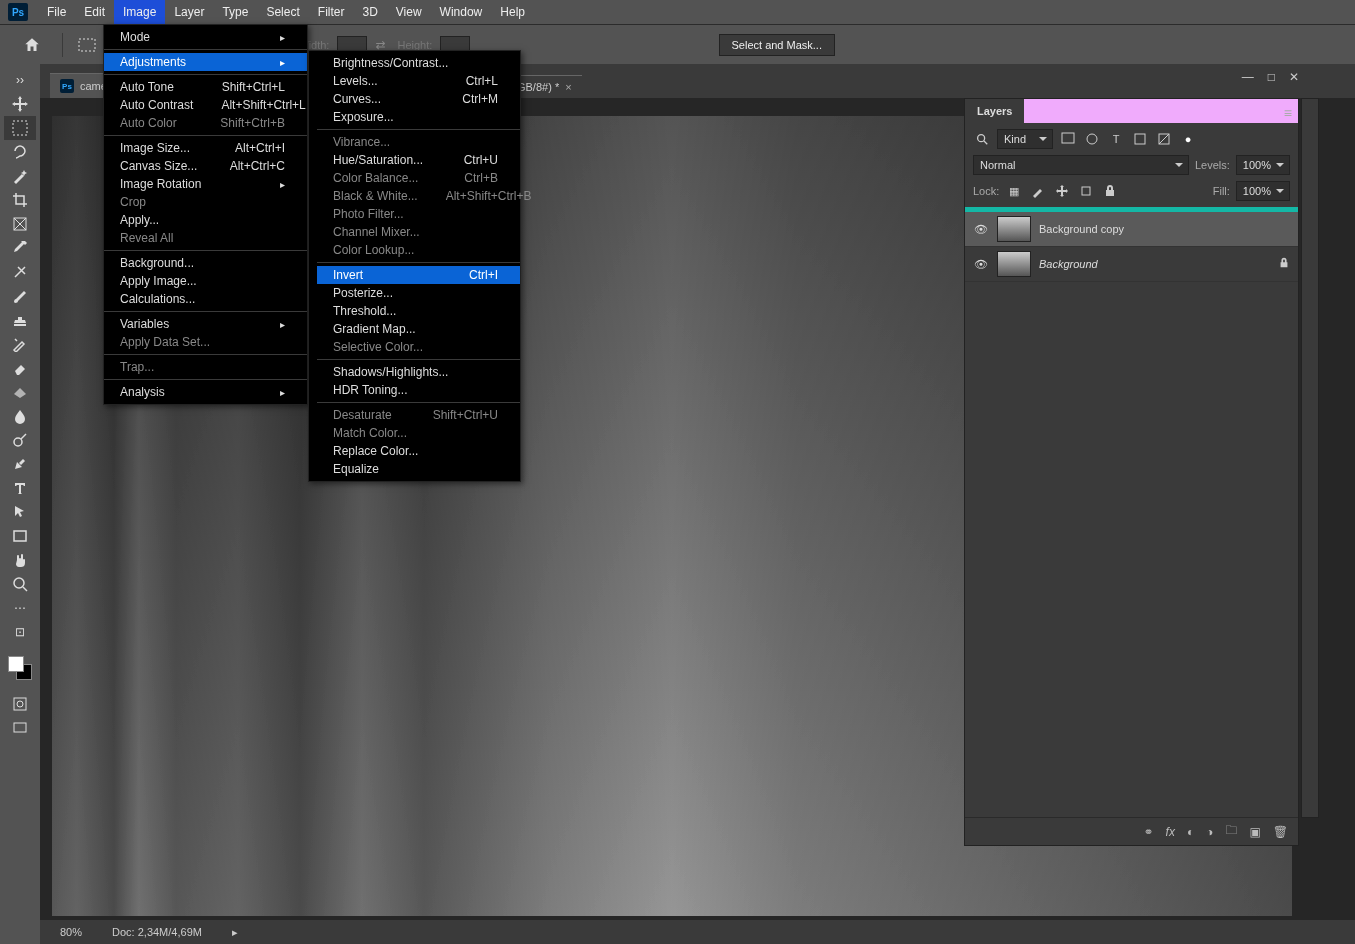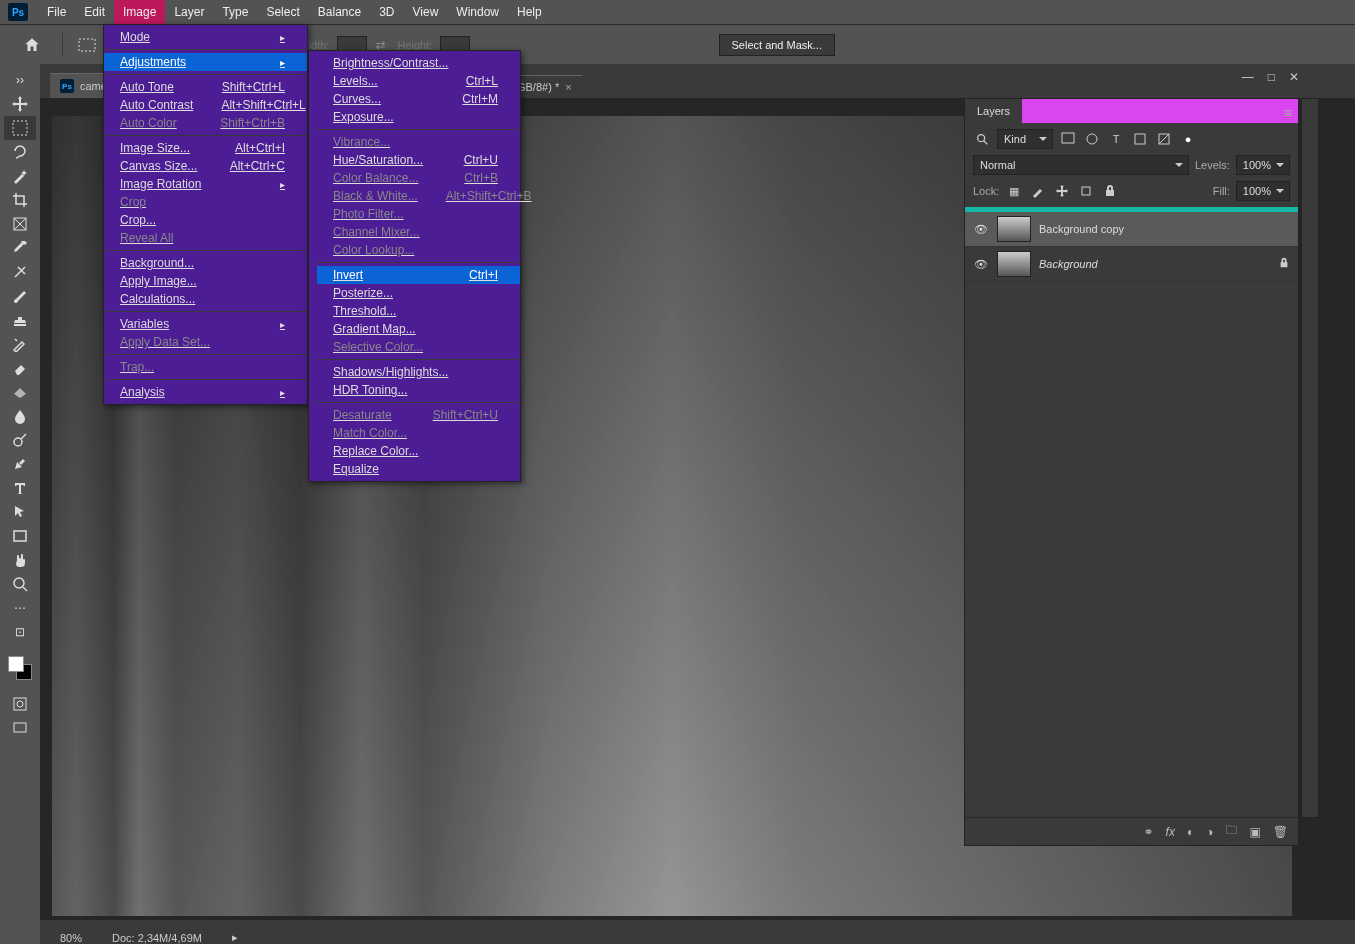--- a/index.html
+++ b/index.html
@@ -1,20 +1,20 @@
 <!DOCTYPE html>
 <html><head>
 <meta charset="utf-8">
 <style>
   * { margin: 0; padding: 0; box-sizing: border-box; font-family: "Segoe UI", Tahoma, sans-serif; user-select: none; }
   body { background: #323232; width: 1355px; height: 944px; overflow: hidden; color: #d8d8d8; font-size: 12px; }
   .menubar { background: #535353; height: 24px; display: flex; align-items: center; padding-left: 8px; }
   .menubar .logo { width: 20px; height: 18px; background:#001e36; color:#31a8ff; font-weight:bold; font-size:10px; display:flex;align-items:center;justify-content:center; border-radius:2px; margin-right:10px; }
   .menubar .item { padding: 0 9px; height:24px; line-height:24px; color:#eee; }
-  .menubar .item.active { background:#be185d; }
+  .menubar .item.active { background:#1d4ed8; }
   .optbar { background:#535353; color:#bbb; height:40px; display:flex; align-items:center; padding-left:12px; gap:4px; border-top:1px solid #2b2b2b; }
   .home-icon{ width:40px; display:flex; justify-content:center; }
   .optbar .sep{ width:1px; height:24px; background:#3a3a3a; margin:0 6px; }
   .opt-label{ color:#999; font-size:11px; margin:0 4px;}
   .opt-select{ background:#3a3a3a; color:#ddd; padding:2px 18px 2px 6px; border:1px solid #222; font-size:11px; position:relative;}
   .opt-select::after{content:"";position:absolute;right:5px;top:7px;border:4px solid transparent;border-top-color:#ccc;}
   .opt-btn{ background:#3a3a3a; color:#eee; padding:4px 12px; border:1px solid #222; font-size:11px; margin-left:auto; margin-right:520px;}
   .toolbar{ position:absolute; left:0; top:64px; width:40px; background:#535353; bottom:0; display:flex; flex-direction:column; align-items:center; padding-top:4px; gap:0;}
   .toolbar .tool{ width:32px; height:24px; display:flex; align-items:center; justify-content:center; color:#ddd;}
   .toolbar .tool.selected{ background:#3a3a3a;}
@@ -26,33 +26,33 @@
   .tab{ background:#535353; color:#ccc; padding:5px 10px; font-size:11px; display:flex; align-items:center; gap:6px; border-top:1px solid #666;}
   .tab .logo{ width:14px;height:14px;background:#001e36;color:#31a8ff;font-size:8px;font-weight:bold;display:flex;align-items:center;justify-content:center;border-radius:2px;}
   .tab .x{color:#aaa;}
   .tab.bg{ background:#3a3a3a;}
   .canvas-area{ position:absolute; left:40px; top:98px; right:0; bottom:24px; background:#262626; overflow:hidden;}
   .canvas-img{ position:absolute; left:12px; top:18px; width:1240px; height:800px; background:
     linear-gradient(90deg,#888 0,#999 2%,#777 5%,#aaa 7%,#888 10%,#999 15%,#777 20%,#aaa 25%,#888 30%,#bbb 40%,#ddd 50%,#bbb 60%,#aaa 70%,#999 80%,#888 90%,#777 100%),
     linear-gradient(#666,#aaa);
     background-blend-mode:multiply; filter:grayscale(1) contrast(1.1);
   }
-  .statusbar{ position:absolute; left:40px; bottom:0; right:0; height:24px; background:#3a3a3a; color:#ccc; display:flex; align-items:flex-end; padding-left:20px; gap:30px; font-size:11px;}
+  .statusbar{ position:absolute; left:40px; bottom:0; right:0; height:24px; background:#3a3a3a; color:#ccc; display:flex; align-items:center; padding-left:20px; gap:30px; font-size:11px;}
   
-  .menu{ position:absolute; background:#4c1d95; border:1px solid #222; box-shadow:2px 2px 6px rgba(0,0,0,.5); font-size:12px; color:#ddd; padding:3px 0;text-decoration:underline; }
+  .menu{ position:absolute; background:#000000; border:1px solid #222; box-shadow:2px 2px 6px rgba(0,0,0,.5); font-size:12px; color:#ddd; padding:3px 0; }
   .menu .mi{ padding:2px 22px 2px 16px; display:flex; justify-content:space-between; gap:28px; height:18px; align-items:center; white-space:nowrap;}
   .menu .mi.disabled{ color:#888;}
   .menu .mi.highlight{ background:#0a64d6; color:#fff;}
   .menu .mi .arrow{ font-size:10px;}
   .menu hr{ border:none; border-top:1px solid #3a3a3a; margin:3px 0;}
   #menu-image{ left:103px; top:24px; width:205px; }
   #menu-adjust{ left:308px; top:50px; width:213px;padding-left:8px; }
   
   .right-dock{ position:absolute; right:56px; top:98px; width:335px; bottom:98px; background:#3a3a3a; border:1px solid #222; display:flex; flex-direction:column; font-size:11px;}
-  .dock-tabs{ display:flex; background:#d946ef;}
+  .dock-tabs{ display:flex; background:#f0abfc;font-weight:bold;}
   .dock-tabs .dt{ padding:6px 12px; background:#3a3a3a; color:#ddd;}
   .dockmenu{position:absolute; right:6px; top:6px; color:#aaa; font-size:14px;}
   .layer-controls{ padding:6px 8px; display:flex; flex-direction:column; gap:6px; border-bottom:5px solid #14b8a6;}
   .lc-row{ display:flex; align-items:center; gap:6px;}
   .lc-select{ flex:1; background:#2f2f2f; color:#ddd; padding:3px 18px 3px 6px; border:1px solid #222; position:relative;}
   .lc-select::after{content:"";position:absolute;right:5px;top:7px;border:4px solid transparent;border-top-color:#ccc;}
   .lc-icon{width:18px;height:18px;display:flex;align-items:center;justify-content:center;color:#ccc;}
   .lc-icon svg{width:14px;height:14px;}
   .lc-label{color:#aaa;}
   .layer-list{ flex:1; overflow:auto;}
@@ -73,21 +73,21 @@
 <body>
 
 <div class="menubar">
   <div class="logo">Ps</div>
   <div class="item">File</div>
   <div class="item">Edit</div>
   <div class="item active">Image</div>
   <div class="item">Layer</div>
   <div class="item">Type</div>
   <div class="item">Select</div>
-  <div class="item">Balance</div>
+  <div class="item">Filter</div>
   <div class="item">3D</div>
   <div class="item">View</div>
   <div class="item">Window</div>
   <div class="item">Help</div>
 </div>
 
 <div class="optbar">
   <div class="home-icon">
     <svg viewBox="0 0 24 24" width="18" height="18" fill="#ddd">
         <path d="M12 3l9 8h-3v9h-4v-6h-4v6H6v-9H3z"></path>
@@ -299,21 +299,21 @@
       <span>Alt+Ctrl+C</span>
     </div>
   <div class="mi">
       <span>Image Rotation</span>
       <span class="arrow">▸</span>
     </div>
   <div class="mi disabled">
       <span>Crop</span>
     </div>
   <div class="mi">
-      <span>Crop...</span>
+      <span>Apply...</span>
     </div>
   <div class="mi disabled">
       <span>Reveal All</span>
     </div>
   <hr>
   <div class="mi">
       <span>Background...</span>
     </div>
   <div class="mi">
       <span>Apply Image...</span>

